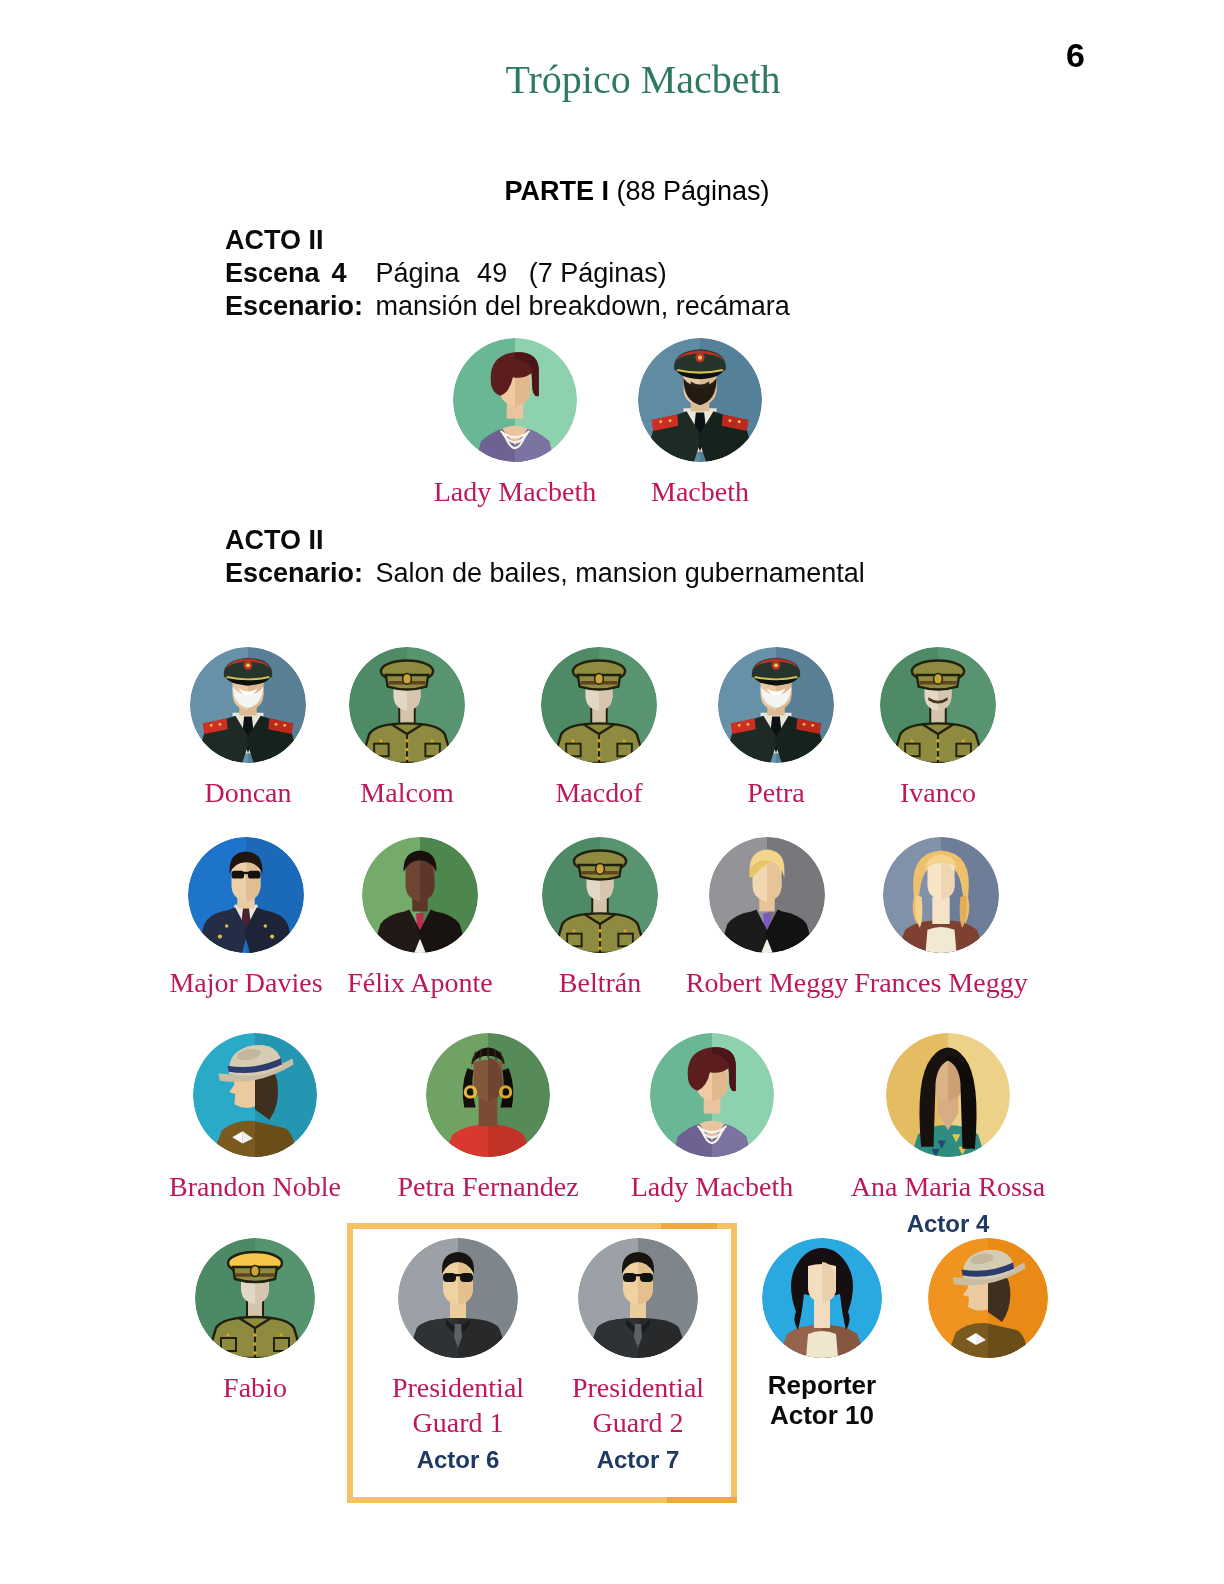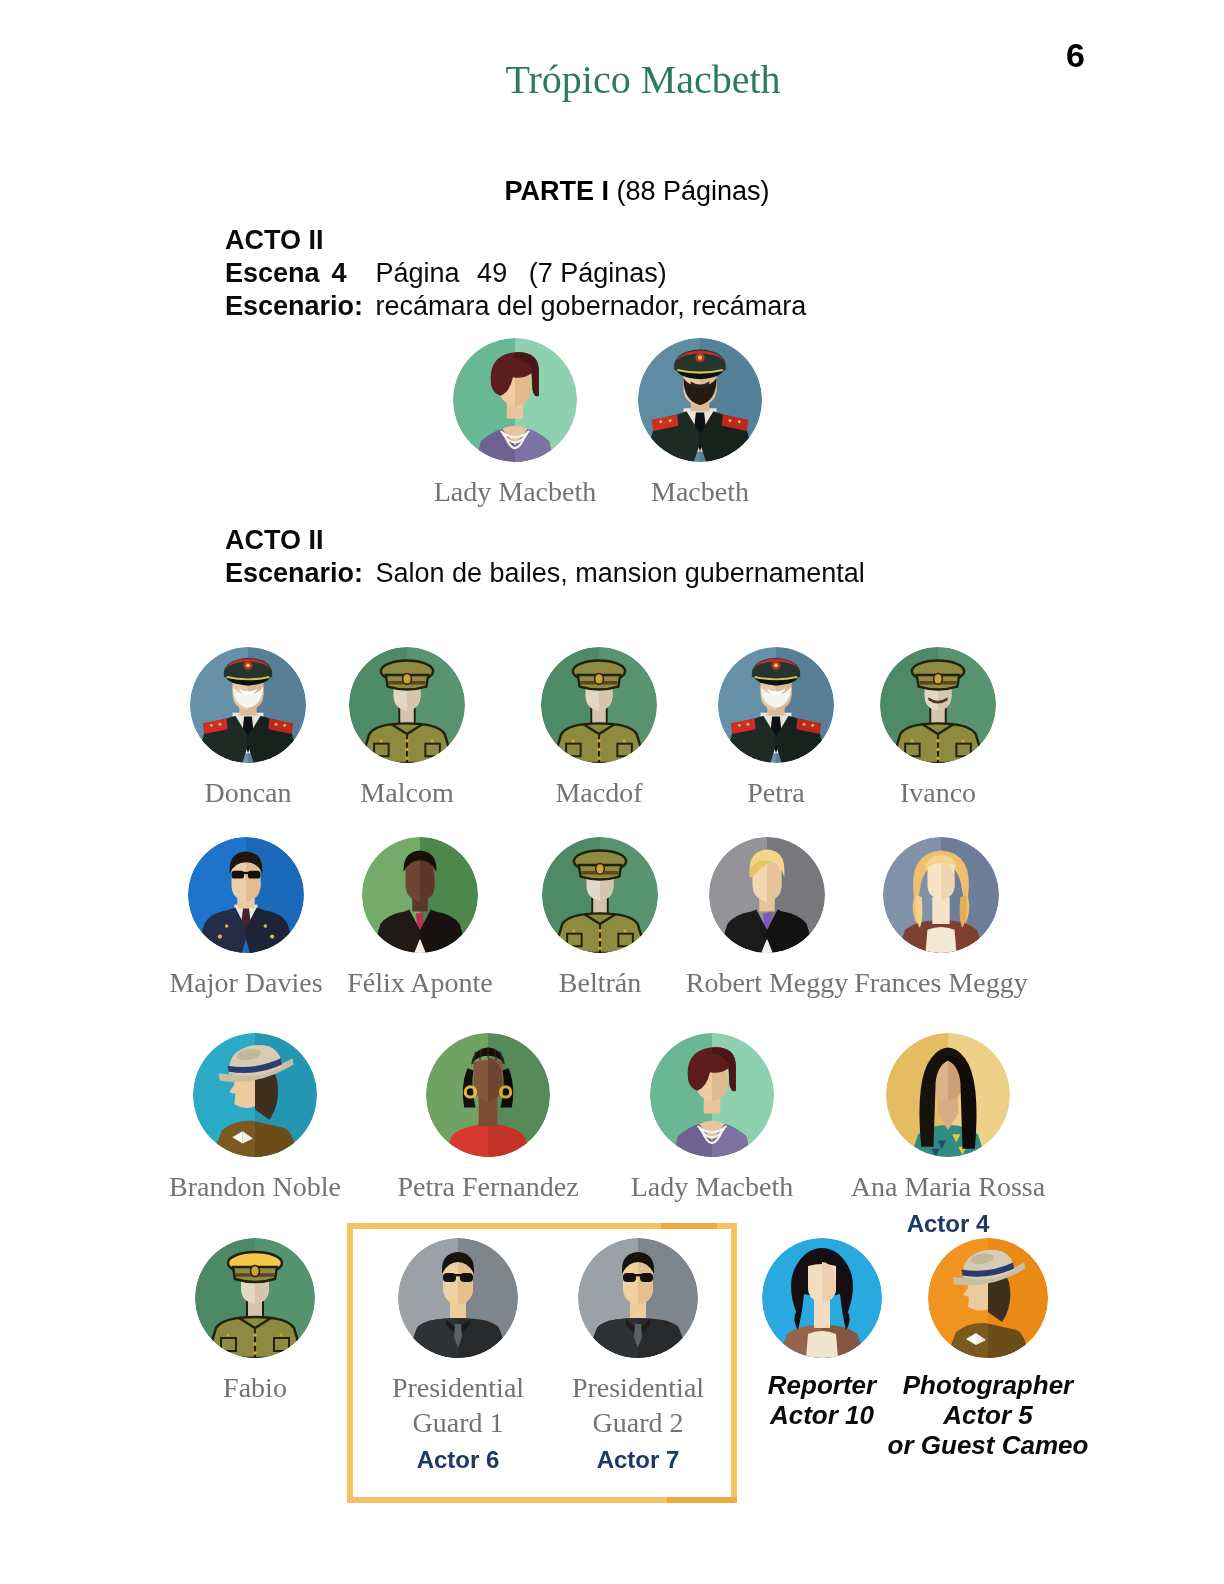--- a/index.html
+++ b/index.html
@@ -14,22 +14,22 @@
   .scene{position:absolute;left:225px;font-size:27px;line-height:33px;color:#0b0b0b;}
   .scene .b{font-weight:bold;}
   .scene .lblcol{display:inline-block;width:143px;font-weight:bold;}
   .scene .num{margin-left:12px;}
   .scene .pnum{margin-left:10px;margin-right:4px;}
   .scene .note{margin-left:10px;}
   .navy{color:#1f3864;font-weight:bold;}
   .cell{position:absolute;width:220px;text-align:center;}
   .avatar{margin:0 auto;border-radius:50%;overflow:hidden;}
   .avatar svg{display:block;width:100%;height:100%;}
-  .cname{margin-top:12px;font-family:"Liberation Serif",serif;font-size:28px;line-height:35px;color:#737373;}
-  .cname.sans{font-family:"Liberation Sans",sans-serif;font-weight:bold;font-size:26px;line-height:30px;color:#0a0a0a;font-style:italic;}
+  .cname{margin-top:12px;font-family:"Liberation Serif",serif;font-size:28px;line-height:35px;color:#be185d;}
+  .cname.sans{font-family:"Liberation Sans",sans-serif;font-weight:bold;font-size:26px;line-height:30px;color:#0a0a0a;}
   .actor{margin-top:6px;font-family:"Liberation Sans",sans-serif;font-weight:bold;font-size:24px;color:#1f3864;}
   .guard-box{position:absolute;left:347px;top:1223px;width:390px;height:280px;
              border:6px solid #f6c163;box-sizing:border-box;}
   .guard-box .seg-top{position:absolute;top:-6px;right:14px;width:56px;height:6px;background:#f0a93c;}
   .guard-box .seg-bottom{position:absolute;bottom:-6px;right:-6px;width:70px;height:6px;background:#f0a93c;}
 </style>
 </head>
 <body>
 
 <div class="page">
@@ -48,21 +48,21 @@
   <div class="scene" style="top:224px">
     <div class="b">ACTO II</div>
     <div>
       <span class="lblcol"><span>Escena</span><span class="num">4</span></span>
       <span>Página</span>
       <span class="pnum">49</span>
       <span class="note">(7 Páginas)</span>
     </div>
     <div>
       <span class="lblcol">Escenario:</span>
-      <span>recámara del gobernador, recámara</span>
+      <span>mansión del breakdown, recámara</span>
     </div>
   </div>
 
   <div class="scene" style="top:524px">
     <div class="b">ACTO II</div>
     <div>
       <span class="lblcol">Escenario:</span>
       <span>Salon de bailes, mansion gubernamental</span>
     </div>
   </div>
@@ -762,21 +762,16 @@
   <path d="M60 30 L44 34 Q38 42 40 50 L35 57 L41 59 L40 69 Q50 75 60 71 Z" fill="#ecca9f"></path>
   <g transform="rotate(-10 60 32)">
     <path d="M24 40 Q60 52 97 37 L97 31 Q60 43 24 33 Z" fill="#c9bda2"></path>
     <path d="M34 35 Q36 12 62 12 Q88 14 86 37 Q60 46 34 35 Z" fill="#d6cbb3"></path>
     <ellipse cx="56" cy="20" rx="12" ry="5" fill="#c3b79d"></ellipse>
     <path d="M34 33 Q60 42 86 35 L86 29 Q60 36 34 27 Z" fill="#2c3c6e"></path>
   </g>
   </g>
           </svg>
         </div>
-        <div class="cname sans">
-          <div>Photographer</div>
-          <div>Actor 5</div>
-          <div>or Guest Cameo</div>
-        </div>
       </div>
     </div>
 
 </div>
 
 </body></html>

